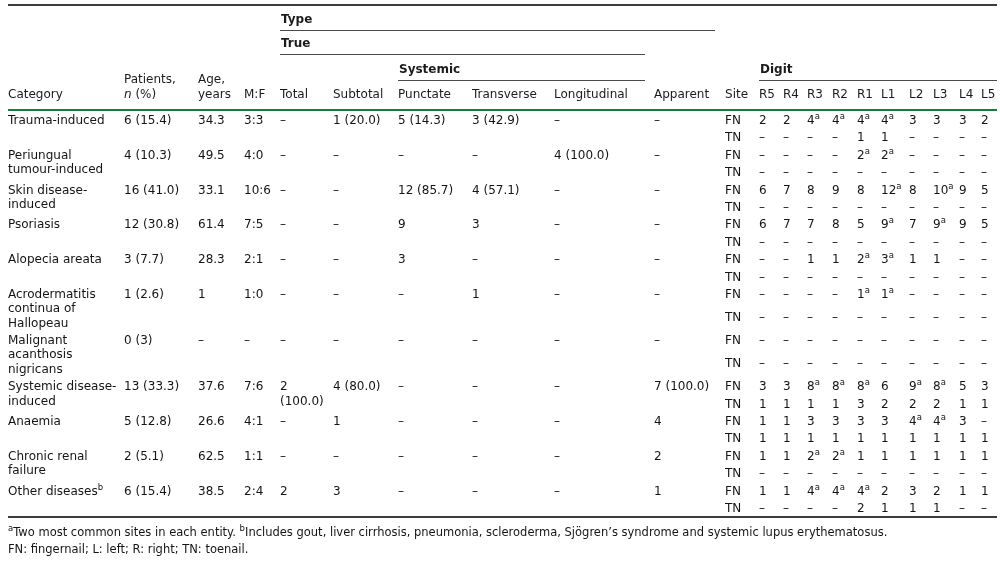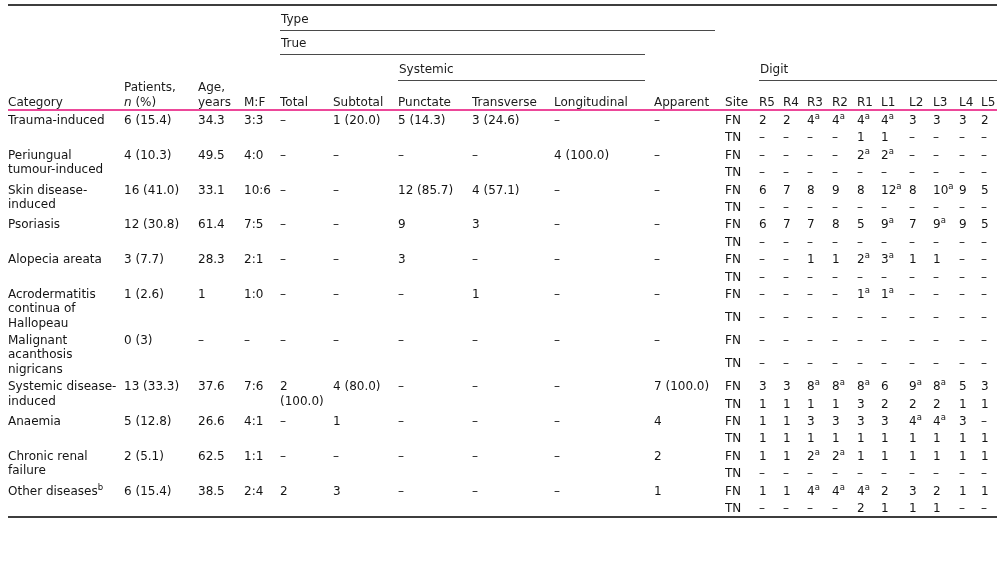--- a/index.html
+++ b/index.html
@@ -17,28 +17,28 @@
   th,td{
     text-align:left;font-weight:normal;vertical-align:top;
     padding:2px 5px 1px 0;line-height:1.2;font-size:12px;
     white-space:normal;overflow:hidden;
   }
   thead th{vertical-align:bottom;}
   thead tr.hr1{height:26px;}
   thead tr.hr2{height:24px;}
   thead tr.hr3{height:26px;}
   thead tr.hr4{height:29px;}
-  th.vb{vertical-align:bottom;padding-bottom:0;}
+  th.vb{vertical-align:bottom;padding-bottom:8px;}
   th.grp-th{vertical-align:bottom;padding:0;}
-  .grp{border-bottom:1px solid #4a4a4a;padding:0 0 4px 1px;}
+  .grp{border-bottom:1px solid #4a4a4a;padding:0 0 4px 1px;font-weight:bold;}
   .grp-type{margin-right:10px;}
   .grp-true{margin-right:9px;}
   .grp-partial{margin-right:9px;}
   .grp-digit{margin-right:0;}
-  tbody tr:first-child td{border-top:2px solid #ec4899;}
+  tbody tr:first-child td{border-top:2px solid #15803d;}
   tbody td{color:#141414;}
   td.digit-cell,th.digit-h{padding-right:2px;}
   sup{font-size:8.5px;line-height:0;vertical-align:super;letter-spacing:0;}
   i{font-style:italic;}
   .footnotes{margin:6px 0 0 0;font-size:11.5px;line-height:1.45;color:#151515;}
 </style>
 </head>
 <body>
 
 <div class="page">
@@ -122,21 +122,21 @@
     </thead>
     <tbody>
         <tr>
           <td rowspan="2">Trauma-induced</td>
           <td rowspan="2">6 (15.4)</td>
           <td rowspan="2">34.3</td>
           <td rowspan="2">3:3</td>
           <td rowspan="2">–</td>
           <td rowspan="2">1 (20.0)</td>
           <td rowspan="2">5 (14.3)</td>
-          <td rowspan="2">3 (24.6)</td>
+          <td rowspan="2">3 (42.9)</td>
           <td rowspan="2">–</td>
           <td rowspan="2">–</td>
           <td>FN</td>
           <td class="digit-cell">2</td>
           <td class="digit-cell">2</td>
           <td class="digit-cell">4<sup>a</sup></td>
           <td class="digit-cell">4<sup>a</sup></td>
           <td class="digit-cell">4<sup>a</sup></td>
           <td class="digit-cell">4<sup>a</sup></td>
           <td class="digit-cell">3</td>
@@ -513,13 +513,17 @@
           <td class="digit-cell">2</td>
           <td class="digit-cell">1</td>
           <td class="digit-cell">1</td>
           <td class="digit-cell">1</td>
           <td class="digit-cell">–</td>
           <td class="digit-cell">–</td>
         </tr>
       </tbody>
   </table>
 
+  <div class="footnotes">
+    <div><sup>a</sup>Two most common sites in each entity. <sup>b</sup>Includes gout, liver cirrhosis, pneumonia, scleroderma, Sjögren’s syndrome and systemic lupus erythematosus.</div>
+    <div>FN: fingernail; L: left; R: right; TN: toenail.</div>
+  </div>
 </div>
 
 </body></html>

